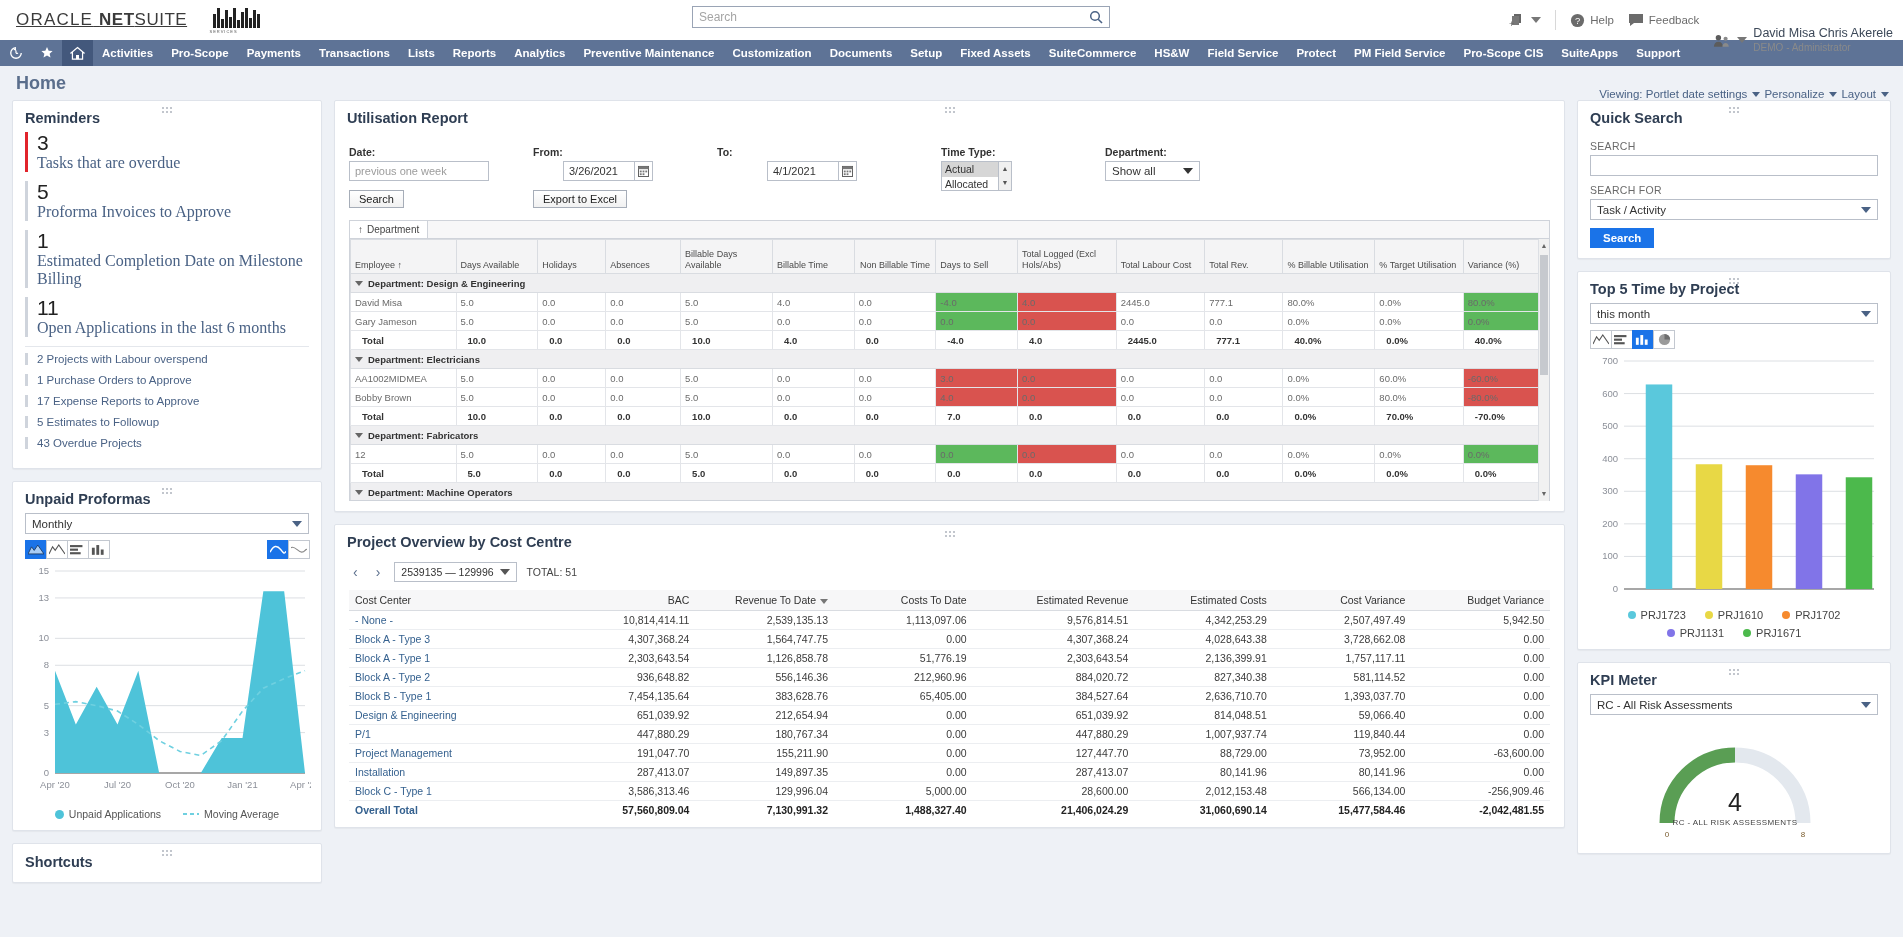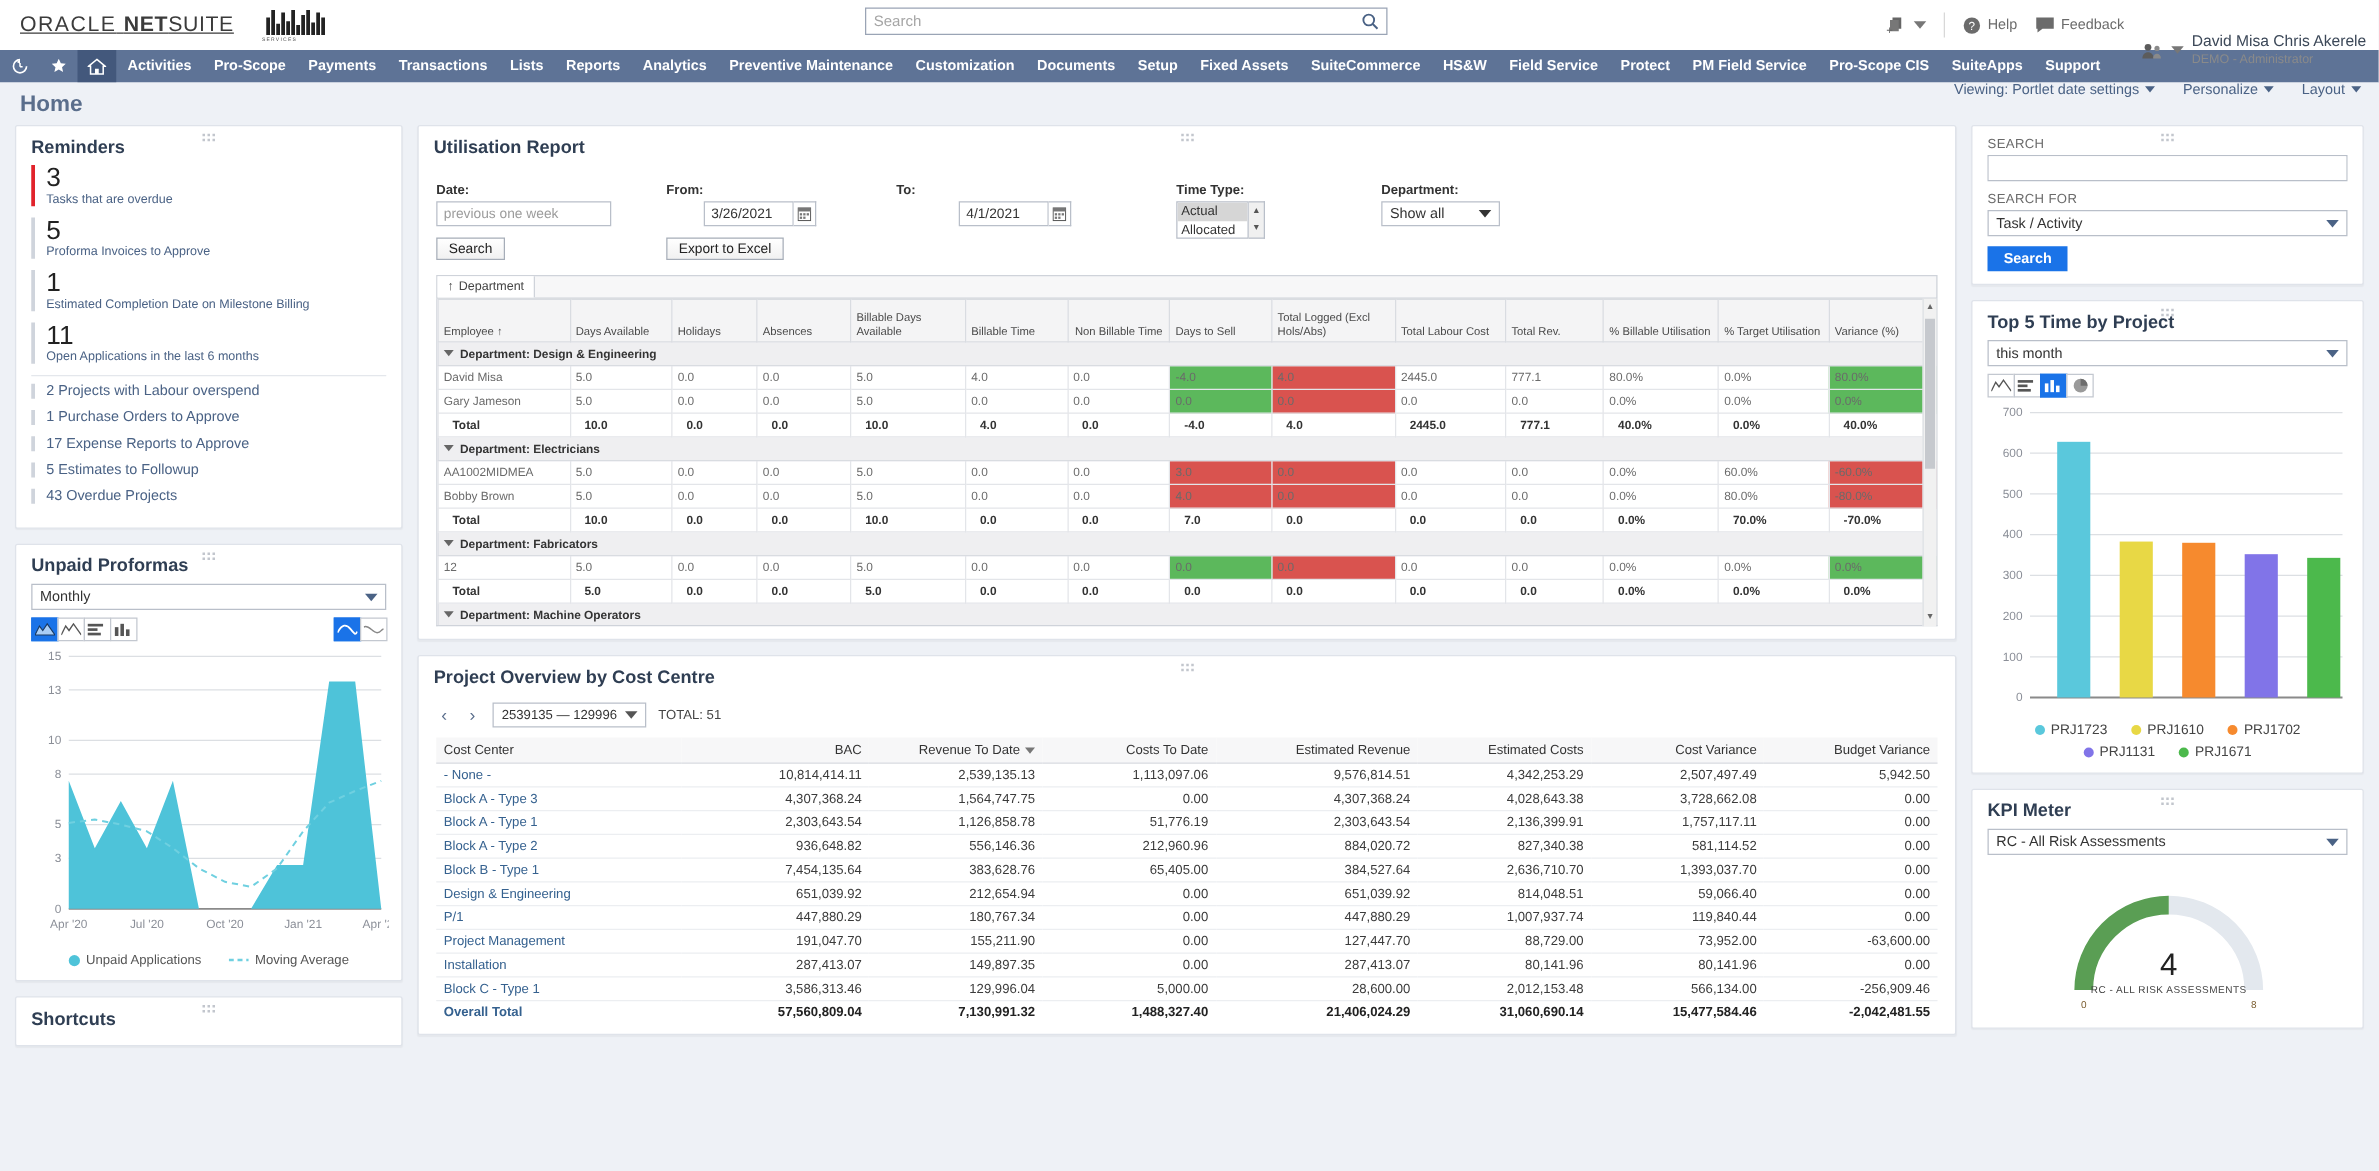--- a/index.html
+++ b/index.html
@@ -78,21 +78,21 @@
   
   .pagehead {
     height: 34px; background: #eef1f6; position: relative;
     display: flex; align-items: center;
   }
   .pagehead h1 {
     margin: 0 0 0 16px; font-size: 18px; font-weight: bold; color: #5a6e8c;
   }
   .pagehead-actions {
     position: absolute; right: 14px; top: 0; height: 34px;
-    display: flex; align-items: flex-start; gap: 22px;
+    display: flex; align-items: flex-end; gap: 4px;
     font-size: 11.5px; color: #4a6285;
   }
   .pagehead-actions span { cursor: pointer; }
   .caret-dn {
     display: inline-block; width: 0; height: 0; margin-left: 5px;
     border-left: 4px solid transparent; border-right: 4px solid transparent;
     border-top: 5px solid #4a6285; vertical-align: middle;
   }
 
   
@@ -118,21 +118,21 @@
   .portlet-title {
     font-size: 14.5px; font-weight: bold; color: #2f3e53;
     padding: 9px 0 6px 12px;
   }
   .portlet-body { padding: 0 12px 10px 12px; }
 
   
   .rem-big { margin-bottom: 9px; padding-left: 9px; border-left: 3px solid #cfd4dc; }
   .rem-big.alert { border-left-color: #e1232b; }
   .rem-num { font-size: 21px; color: #222; line-height: 1.05; font-weight: normal; }
-  .rem-lbl { font-size: 10px; color: #4a6285; cursor: pointer; }
+  .rem-lbl { font-size: 16px; color: #4a6285; cursor: pointer; font-family: Liberation Serif, serif; }
   .rem-sep { border-top: 1px solid #e4e7ec; margin: 8px 0 6px; }
   .rem-small { padding-left: 9px; border-left: 3px solid #cfd4dc; margin-bottom: 9px;
                font-size: 11.5px; color: #4a6285; cursor: pointer; }
 
   
   .select-box {
     border: 1px solid #b9bfc9; background: #fff; height: 21px;
     display: flex; align-items: center; justify-content: space-between;
     padding: 0 6px; font-size: 11.5px; color: #333; cursor: pointer;
   }
@@ -1005,20 +1005,21 @@
   </div>
 
   <div class="col-right">
 
     <div class="portlet">
       <div class="grip">
           <i></i>
           <i></i>
           <i></i>
         </div>
+      <div class="portlet-title">Quick Search</div>
       <div class="portlet-body">
         <div class="qs-lbl">SEARCH</div>
         <div class="qs-input">
           <input type="text" style="">
         </div>
         <div class="qs-lbl">SEARCH FOR</div>
         <div class="select-box">
           <span>Task / Activity</span>
           <i class="sel-caret"></i>
         </div>

